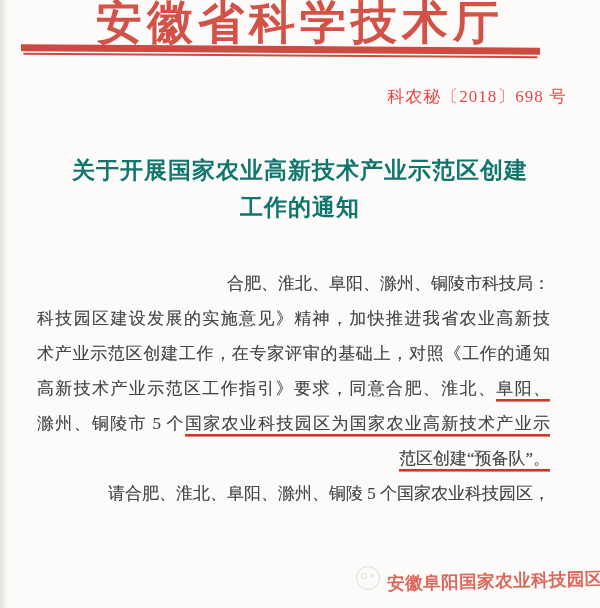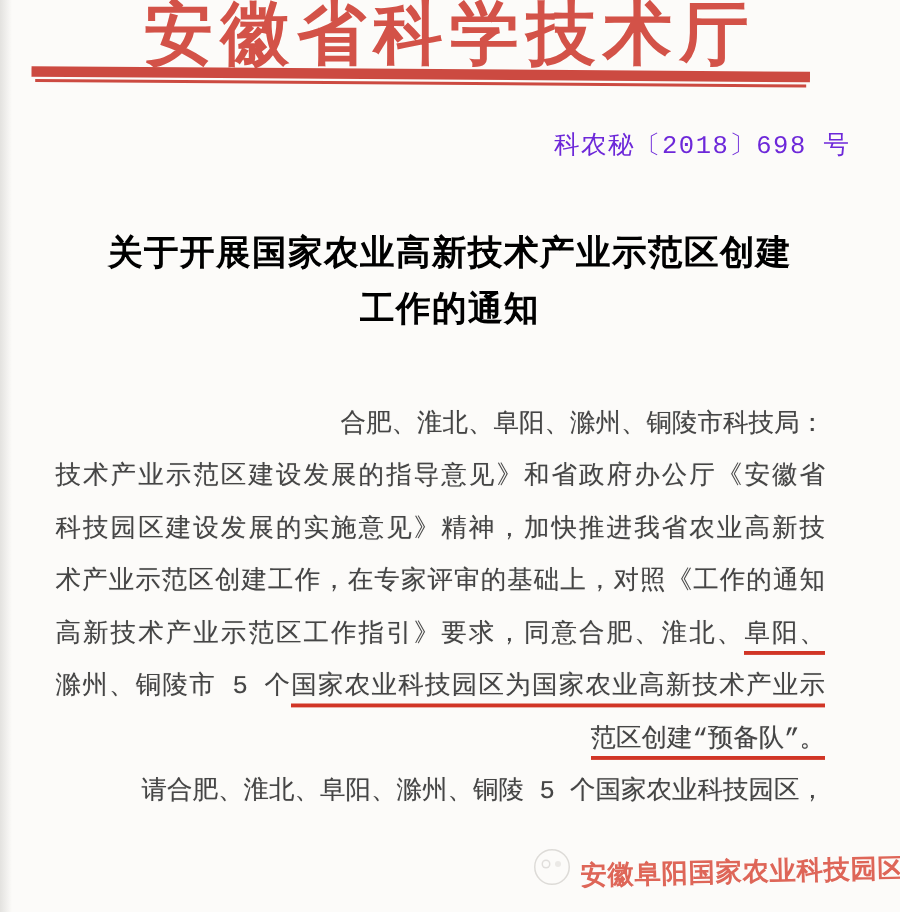--- a/index.html
+++ b/index.html
@@ -2,21 +2,21 @@
 <html><head>
 <meta charset="utf-8">
 <style>
   html, body { margin: 0; padding: 0; }
   .page {
     position: relative;
     width: 600px;
     height: 608px;
     overflow: hidden;
     background: #fcfbf9;
-    font-family: Liberation Mono, monospace;
+    font-family: Liberation Serif, serif;
   }
   .scan-edge {
     position: absolute;
     left: 0; top: 0; bottom: 0;
     width: 8px;
     background: linear-gradient(90deg, #e3e2df, rgba(227,226,223,0));
     pointer-events: none;
   }
   .org-name {
     margin: -8px 0 0 0;
@@ -34,30 +34,30 @@
     background: #cc4a41;
     border-bottom: 4px solid transparent;
     box-shadow: 0 6px 0 -2.5px #cc4a41;
     transform: rotate(0.4deg);
   }
   .doc-number {
     margin-top: 32px;
     padding-right: 33px;
     text-align: right;
     font-size: 17px;
-    color: #6d28d9;
+    color: #ef4444;
     letter-spacing: 1px;
   }
   .doc-title {
     margin-top: 44px;
     text-align: center;
     font-size: 23px;
     line-height: 37px;
     font-weight: bold;
-    color: #000000;
+    color: #0f766e;
     letter-spacing: 1px;
   }
   .body-text {
     margin: 40px 50px 0 37px;
     font-size: 17px;
     line-height: 35px;
     color: #454545;
     text-shadow: 0 0 0.5px rgba(70,70,70,0.4);
   }
   .line { text-align: right; }
@@ -110,21 +110,20 @@
 
   <div class="doc-number">科农秘〔2018〕698 号</div>
 
   <div class="doc-title">
     <div>关于开展国家农业高新技术产业示范区创建</div>
     <div>工作的通知</div>
   </div>
 
   <div class="body-text">
       <div class="line"><span class="">合肥、淮北、阜阳、滁州、铜陵市科技局：</span></div>
-      <div class="line stretch"><span class="">技术产业示范区建设发展的指导意见》和省政府办公厅《安徽省</span></div>
       <div class="line stretch"><span class="">科技园区建设发展的实施意见》精神，加快推进我省农业高新技</span></div>
       <div class="line stretch"><span class="">术产业示范区创建工作，在专家评审的基础上，对照《工作的通知</span></div>
       <div class="line stretch"><span class="">高新技术产业示范区工作指引》要求，同意合肥、淮北、</span><span class="redline">阜阳、</span></div>
       <div class="line stretch"><span class="">滁州、铜陵市 5 个</span><span class="redline">国家农业科技园区为国家农业高新技术产业示</span></div>
       <div class="line"><span class="redline">范区创建“预备队”。</span></div>
       <div class="line indent"><span class="">请合肥、淮北、阜阳、滁州、铜陵 5 个国家农业科技园区，</span></div>
     </div>
 
   <div class="watermark-logo"></div>
   <div class="watermark-text">安徽阜阳国家农业科技园区</div>

